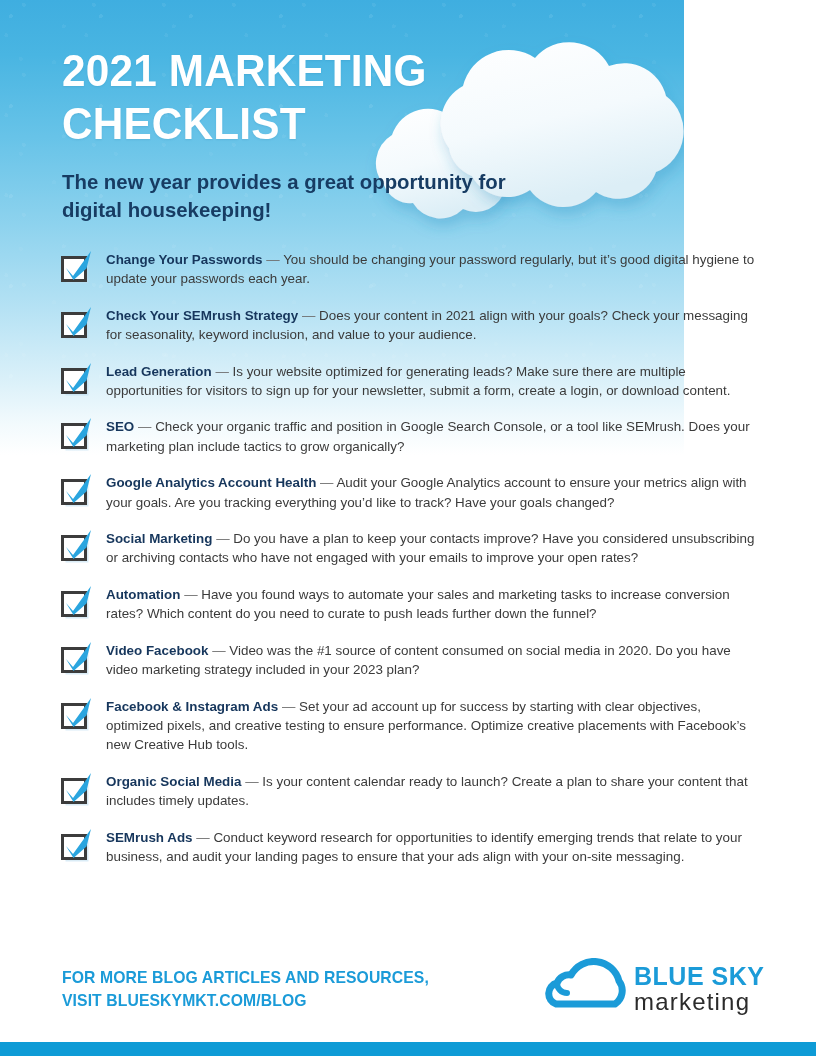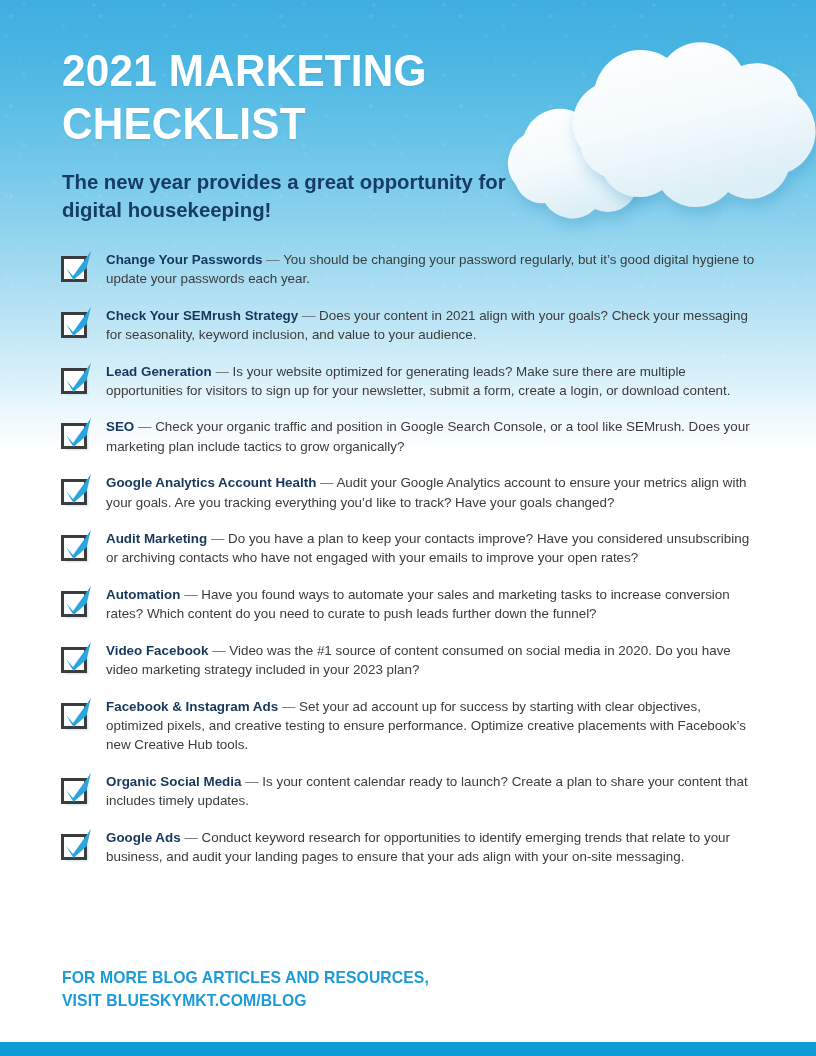--- a/index.html
+++ b/index.html
@@ -15,21 +15,21 @@
   .page{
     position:relative;
     width:816px;height:1056px;
     background:#ffffff;
     overflow:hidden;
   }
 
   
   .sky{
     position:absolute;left:0;top:0;
-    width:816px;height:455px;
+    width:684px;height:455px;
     background:linear-gradient(180deg,
         #3FAEE0 0%,
         #49B5E2 12%,
         #67C3E8 30%,
         #8FD3EE 50%,
         #B6E2F4 68%,
         #D9F0F9 83%,
         #F2FAFD 93%,
         #FFFFFF 100%);
     overflow:hidden;
@@ -238,21 +238,21 @@
         <div class="item-text"><span class="item-title">Google Analytics Account Health</span> <span class="dash">—</span> <span>Audit your Google Analytics account to ensure your metrics align with your goals. Are you tracking everything you’d like to track? Have your goals changed?</span></div>
       </div>
       <div class="item">
         <div class="checkbox">
           <svg width="32" height="32" viewBox="0 0 32 32" xmlns="http://www.w3.org/2000/svg">
             <rect x="4.5" y="5.5" width="23" height="23" fill="#BBDCEF" opacity="0.55" transform="translate(3,3)"></rect>
             <rect x="4.5" y="5.5" width="23" height="23" fill="#FFFFFF" stroke="#3C3C3C" stroke-width="3"></rect>
             <path d="M 8 16 L 15 24 L 33 -1 L 28.5 16.5 L 15.5 28 Z" fill="#2AA5DF"></path>
           </svg>
         </div>
-        <div class="item-text"><span class="item-title">Audit Marketing</span> <span class="dash">—</span> <span>Do you have a plan to keep your contacts improve? Have you considered unsubscribing or archiving contacts who have not engaged with your emails to improve your open rates?</span></div>
+        <div class="item-text"><span class="item-title">Social Marketing</span> <span class="dash">—</span> <span>Do you have a plan to keep your contacts improve? Have you considered unsubscribing or archiving contacts who have not engaged with your emails to improve your open rates?</span></div>
       </div>
       <div class="item">
         <div class="checkbox">
           <svg width="32" height="32" viewBox="0 0 32 32" xmlns="http://www.w3.org/2000/svg">
             <rect x="4.5" y="5.5" width="23" height="23" fill="#BBDCEF" opacity="0.55" transform="translate(3,3)"></rect>
             <rect x="4.5" y="5.5" width="23" height="23" fill="#FFFFFF" stroke="#3C3C3C" stroke-width="3"></rect>
             <path d="M 8 16 L 15 24 L 33 -1 L 28.5 16.5 L 15.5 28 Z" fill="#2AA5DF"></path>
           </svg>
         </div>
         <div class="item-text"><span class="item-title">Automation</span> <span class="dash">—</span> <span>Have you found ways to automate your sales and marketing tasks to increase conversion rates? Which content do you need to curate to push leads further down the funnel?</span></div>
@@ -288,24 +288,39 @@
         <div class="item-text"><span class="item-title">Organic Social Media</span> <span class="dash">—</span> <span>Is your content calendar ready to launch? Create a plan to share your content that includes timely updates.</span></div>
       </div>
       <div class="item">
         <div class="checkbox">
           <svg width="32" height="32" viewBox="0 0 32 32" xmlns="http://www.w3.org/2000/svg">
             <rect x="4.5" y="5.5" width="23" height="23" fill="#BBDCEF" opacity="0.55" transform="translate(3,3)"></rect>
             <rect x="4.5" y="5.5" width="23" height="23" fill="#FFFFFF" stroke="#3C3C3C" stroke-width="3"></rect>
             <path d="M 8 16 L 15 24 L 33 -1 L 28.5 16.5 L 15.5 28 Z" fill="#2AA5DF"></path>
           </svg>
         </div>
-        <div class="item-text"><span class="item-title">Google Ads</span> <span class="dash">—</span> <span>Conduct keyword research for opportunities to identify emerging trends that relate to your business, and audit your landing pages to ensure that your ads align with your on-site messaging.</span></div>
+        <div class="item-text"><span class="item-title">SEMrush Ads</span> <span class="dash">—</span> <span>Conduct keyword research for opportunities to identify emerging trends that relate to your business, and audit your landing pages to ensure that your ads align with your on-site messaging.</span></div>
       </div>
     </div>
 
   <div class="cta">
     <div>For more blog articles and resources,</div>
     <div>Visit blueskymkt.com/blog</div>
   </div>
 
+  <div class="logo">
+    <svg width="232" height="58" viewBox="0 0 232 58" xmlns="http://www.w3.org/2000/svg">
+      <g>
+        <path fill="none" stroke="#1B9BD8" stroke-width="7" stroke-linejoin="round" stroke-linecap="round" d="
+          M 18 46
+          a 11 11 0 0 1 1 -21
+          a 13 13 0 0 1 14 -8
+          a 26 26 0 0 1 48 6
+          a 16 16 0 0 1 -4 23 Z"></path>
+        <path fill="none" stroke="#1B9BD8" stroke-width="6" stroke-linecap="round" d="M 19 25 a 10 10 0 0 0 10 10"></path>
+      </g>
+      <text x="96" y="27" font-family="Liberation Sans, sans-serif" font-size="25" font-weight="bold" fill="#1B9BD8" letter-spacing="0.5">BLUE SKY</text>
+      <text x="96" y="52" font-family="Liberation Sans, sans-serif" font-size="24" fill="#2B2B2B" letter-spacing="1.2">marketing</text>
+    </svg>
+  </div>
 
   <div class="bottom-bar"></div>
 </div>
 
 </body></html>

